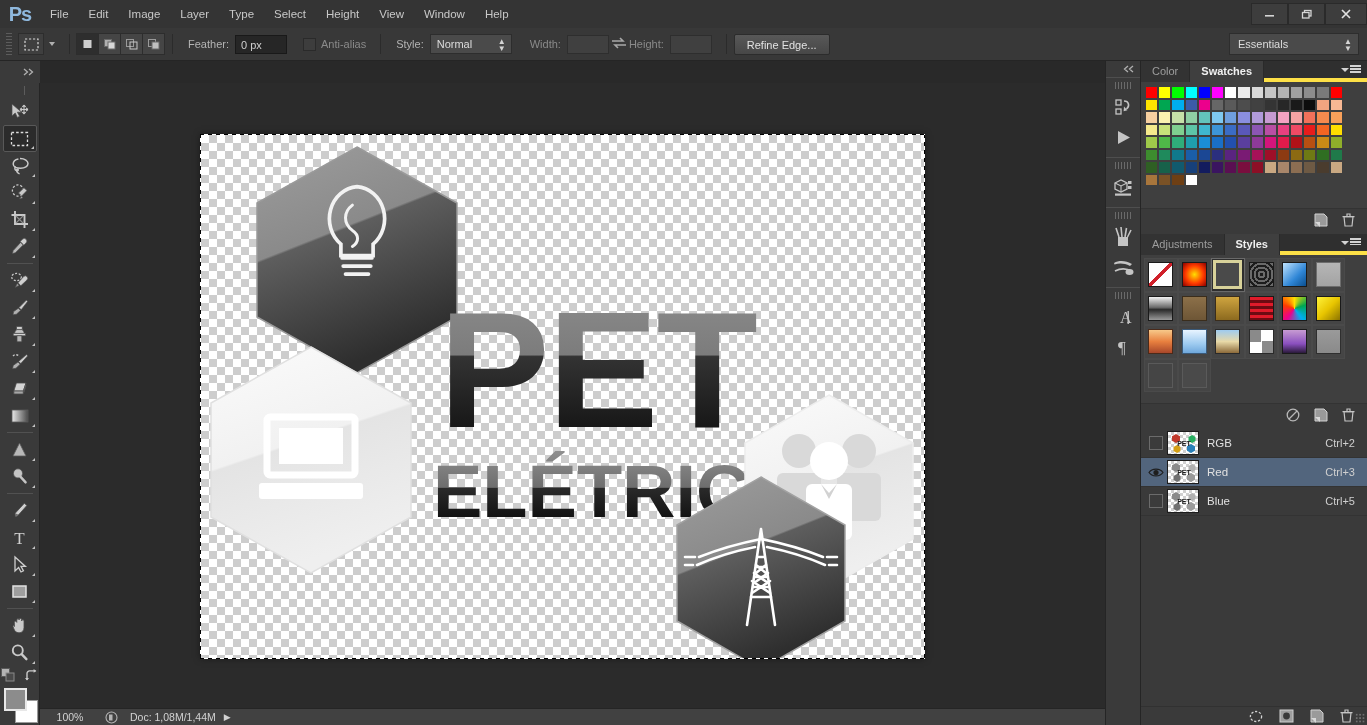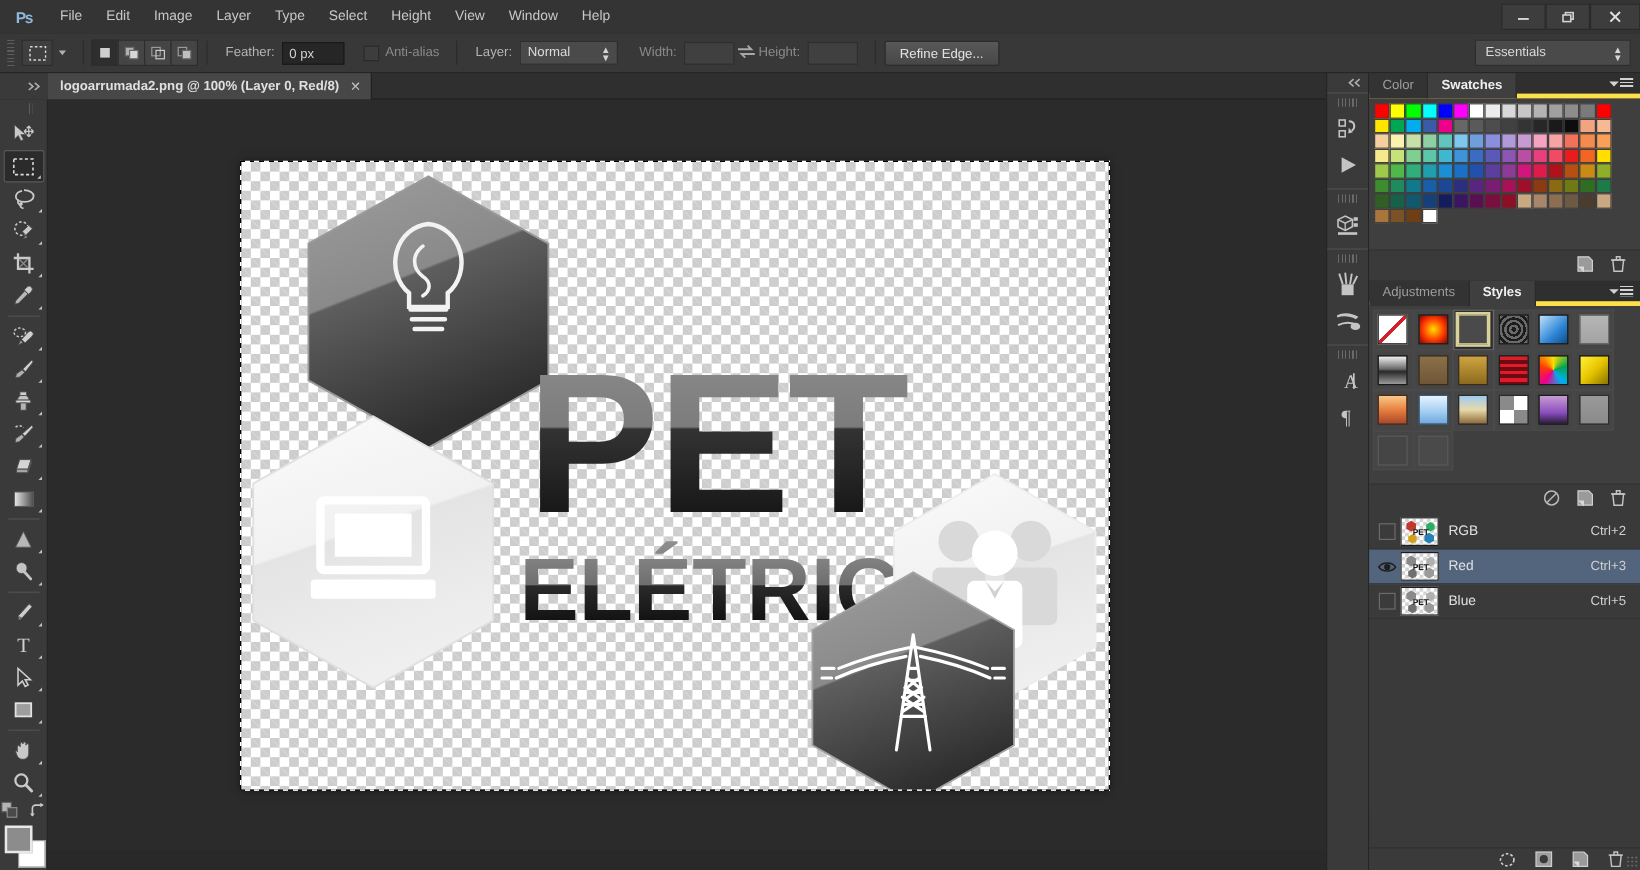--- a/index.html
+++ b/index.html
@@ -15,21 +15,21 @@
   .app { position: relative; width: 1367px; height: 725px; }
 
   
   .menubar {
     position: absolute; top: 0; left: 0; width: 1367px; height: 28px;
     background: #343434;
     display: flex; align-items: center;
   }
   .ps-logo {
     width: 40px; height: 28px; display: flex; align-items: center;
-    justify-content: center; color: #8fb8dd; font-size: 13px;
+    justify-content: center; color: #8fb8dd; font-size: 20px;
     font-weight: bold; letter-spacing: -1px; font-family: "Liberation Sans", sans-serif;
   }
   .menu-item {
     padding: 0 10px; height: 28px; line-height: 28px;
     font-size: 11.5px; color: #c8c8c8; cursor: default;
   }
   .win-ctrls {
     position: absolute; right: 0; top: 0; height: 28px; display: flex;
   }
   .win-btn {
@@ -328,21 +328,21 @@
     <div class="vsep"></div>
     <span class="opt-label">Feather:</span>
     <div class="opt-input" style="width:52px;">0 px</div>
 
     <div style="display:flex;align-items:center;margin-left:16px;">
       <div class="opt-check"></div>
       <span class="opt-label dim" style="margin:0;">Anti-alias</span>
     </div>
 
     <div class="vsep" style="margin-left:14px;"></div>
-    <span class="opt-label">Layer:</span>
+    <span class="opt-label">Style:</span>
     <div class="opt-select">
       <span>Normal</span>
       <span class="sp">▲<br>▼</span>
     </div>
 
     <span class="opt-label dim" style="margin-left:18px;">Width:</span>
     <div class="opt-input dimbg" style="width:42px;"></div>
     <div class="swap-arrows">
       <svg width="16" height="12" viewBox="0 0 16 12">
         <path d="M1 4 H12 L9 1 M15 8 H4 L7 11" fill="none" stroke="#a8a8a8" stroke-width="1.6"></path>
@@ -359,26 +359,20 @@
       <span class="sp">▲<br>▼</span>
     </div>
   </div>
 
   <div class="lefttop">
     <svg width="12" height="8" viewBox="0 0 12 8">
       <path d="M1 1 L4.5 4 L1 7 M6 1 L9.5 4 L6 7" fill="none" stroke="#b0b0b0" stroke-width="1.3"></path>
     </svg>
   </div>
 
-  <div class="tabbar">
-    <div class="doctab">
-      <span>logoarrumada2.png @ 100% (Layer 0, Red/8)</span>
-      <span class="x">✕</span>
-    </div>
-  </div>
 
   <div class="toolbar">
     <div class="tb-grip"></div>
 
     <div class="tool">
       <svg width="19" height="19" viewBox="0 0 19 19">
         <path d="M2 2 L2 14 L5.2 11 L7.4 15.4 L9.6 14.3 L7.4 10.2 L11.6 10.2 Z" fill="#c9c9c9" stroke="#4a4a4a" stroke-width=".7"></path>
         <path d="M14 3 v9 M10 7.5 h8 M14 3 l-1.7 2 M14 3 l1.7 2 M14 12 l-1.7-2 M14 12 l1.7-2 M10 7.5 l2-1.7 M10 7.5 l2 1.7 M18 7.5 l-2-1.7 M18 7.5 l-2 1.7" stroke="#c9c9c9" stroke-width="1.1" fill="none"></path>
       </svg>
     </div>
@@ -644,20 +638,31 @@
               <path d="M-6,-40 C-26,-36 -46,-30 -64,-22 M6,-40 C26,-36 46,-30 64,-22"></path>
               <path d="M-66,-30 h-10 M66,-30 h10 M-68,-22 h-8 M68,-22 h8"></path>
             </g>
           </g>
         </svg>
       </div>
       <div class="marching"></div>
     </div>
   </div>
 
+  <div class="statusbar">
+    <div class="sb-zoom">100%</div>
+    <div class="sb-ico">
+      <svg width="13" height="13" viewBox="0 0 13 13">
+        <circle cx="6.5" cy="6.5" r="5.5" fill="none" stroke="#b4b4b4" stroke-width="1.1"></circle>
+        <path d="M4 3.5 h3.5 v6 H4 z" fill="#b4b4b4"></path>
+      </svg>
+    </div>
+    <div class="sb-doc">Doc: 1,08M/1,44M</div>
+    <div class="sb-arrow">▶</div>
+  </div>
 
   <div class="rail">
     <div class="rail-top">
       <svg width="12" height="8" viewBox="0 0 12 8">
         <path d="M5 1 L1.5 4 L5 7 M10 1 L6.5 4 L10 7" fill="none" stroke="#b0b0b0" stroke-width="1.3"></path>
       </svg>
     </div>
 
     <div class="rail-grp">
       <div class="rail-grip"></div>

